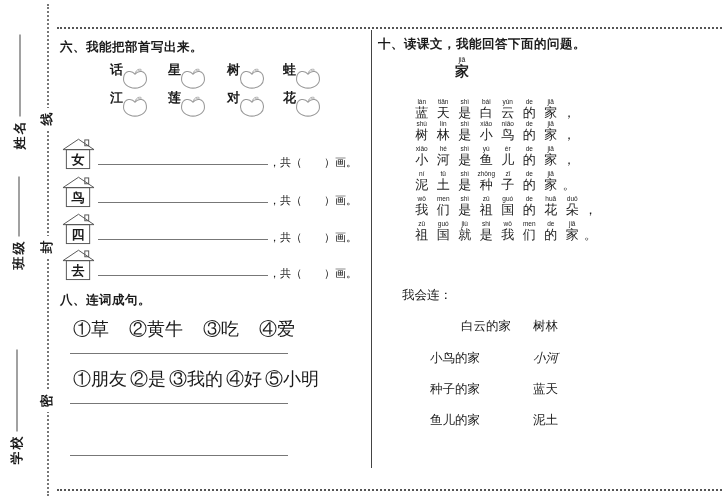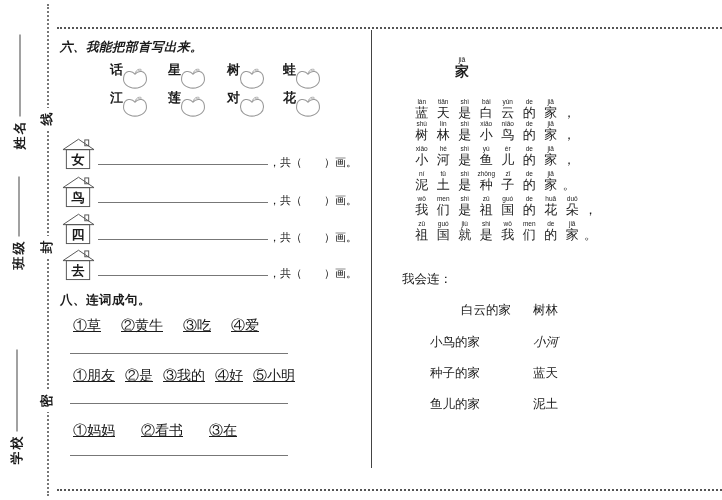--- a/index.html
+++ b/index.html
@@ -27,34 +27,34 @@
   .acell svg{position:absolute;left:11px;top:7px;}
   
   .s7row{display:flex;align-items:flex-end;left:62px;width:306px;height:33px;}
   .house{position:relative;width:33px;height:32px;flex:none;}
   .house .ch{position:absolute;left:0;right:1px;top:13px;text-align:center;
              font-size:13px;font-weight:bold;}
   .s7line{flex:none;width:170px;height:1px;border-bottom:1px solid #777;
           margin:0 0 5px 3px;}
   .s7tail{font-size:11px;white-space:nowrap;margin:0 0 0 1px;}
   
-  .s8row{display:flex;font-size:14px;white-space:nowrap;text-decoration:underline;}
-  .g20{gap:20px;} .g13{gap:10px;} .g26{gap:26px;}
+  .s8row{display:flex;font-size:18px;white-space:nowrap;}
+  .g20{gap:20px;} .g13{gap:3px;} .g26{gap:26px;}
   .s8line{left:70px;width:218px;height:1px;border-bottom:1px solid #777;}
   
   .ptitle{display:flex;flex-direction:column;align-items:center;width:26px;}
   .ptitle .py{font-size:7px;line-height:8px;font-family:"Liberation Sans",sans-serif;}
   .ptitle .zi{font-size:14px;line-height:16px;font-weight:bold;}
   .poem-line{display:flex;align-items:flex-end;}
   .pchar{width:21.5px;display:inline-flex;flex-direction:column;align-items:center;}
   .pchar .py{font-size:6.5px;line-height:7px;color:#222;
              font-family:"Liberation Sans",sans-serif;}
   .pchar .zi{font-size:13px;line-height:15px;}
   .punct{font-size:13px;line-height:15px;margin-left:1px;}
-  .mtext{font-size:12.5px;white-space:nowrap;}
+  .mtext{font-size:12.5px;white-space:nowrap;margin-top:16px;}
 </style>
 </head>
 <body>
 
 <div class="page">
 
   <div class="abs rule-top"></div>
   <div class="abs rule-bottom"></div>
   <div class="abs divider"></div>
   <div class="abs dotline"></div>
@@ -68,21 +68,21 @@
     <span class="blank"></span>
   </div>
   <div class="abs mlabel" style="left:-41px;top:397px;width:115px;">
     <span>学校</span>
     <span class="blank"></span>
   </div>
   <div class="abs seal" style="left:36px;top:109px;">线</div>
   <div class="abs seal" style="left:36px;top:237px;">封</div>
   <div class="abs seal" style="left:36px;top:391px;">密</div>
 
-  <div class="abs hdr" style="left:60px;top:39px;font-style:italic;">六、我能把部首写出来。</div>
+  <div class="abs hdr" style="left:60px;top:39px;">六、我能把部首写出来。</div>
 
   <div class="abs acell" style="left:110px;top:61px;">
     <span class="ch">话</span>
     <svg width="28" height="21" viewBox="0 0 30 24">
         <path d="M15 7 C11 2 3 3 2 11 C1 18 7 23 15 23 C23 23 29 18 28 11 C27 3 19 2 15 7 Z" fill="none" stroke="#999" stroke-width="1.2"></path>
         <path d="M15 7 C15.5 4 17 2.5 19 1.5" fill="none" stroke="#999" stroke-width="1"></path>
         <path d="M18.5 2.2 c1.5 -1.4 3.5 -1 4 .3 c-1.5 1 -3.5 .6 -4 -.3 Z" fill="#fff" stroke="#999" stroke-width=".8"></path>
       </svg>
   </div>
   <div class="abs acell" style="left:168px;top:61px;">
@@ -205,27 +205,23 @@
 
   <div class="abs s8row g13" style="left:73px;top:367px;">
     <span>①朋友</span>
     <span>②是</span>
     <span>③我的</span>
     <span>④好</span>
     <span>⑤小明</span>
   </div>
   <div class="abs s8line" style="top:402px;"></div>
 
-  <div class="abs s8row g26" style="left:73px;top:422px;">
-    <span>①妈妈</span>
-    <span>②看书</span>
-    <span>③在</span>
-  </div>
   <div class="abs s8line" style="top:454px;"></div>
 
+  <div class="abs hdr" style="left:378px;top:36px;">十、读课文，我能回答下面的问题。</div>
 
   <div class="abs ptitle" style="left:449px;top:56px;">
     <span class="py">jiā</span>
     <span class="zi">家</span>
   </div>
 
   <div class="abs poem-line" style="left:411px;top:98px;">
       <span class="pchar">
         <span class="py">lán</span>
         <span class="zi">蓝</span>

